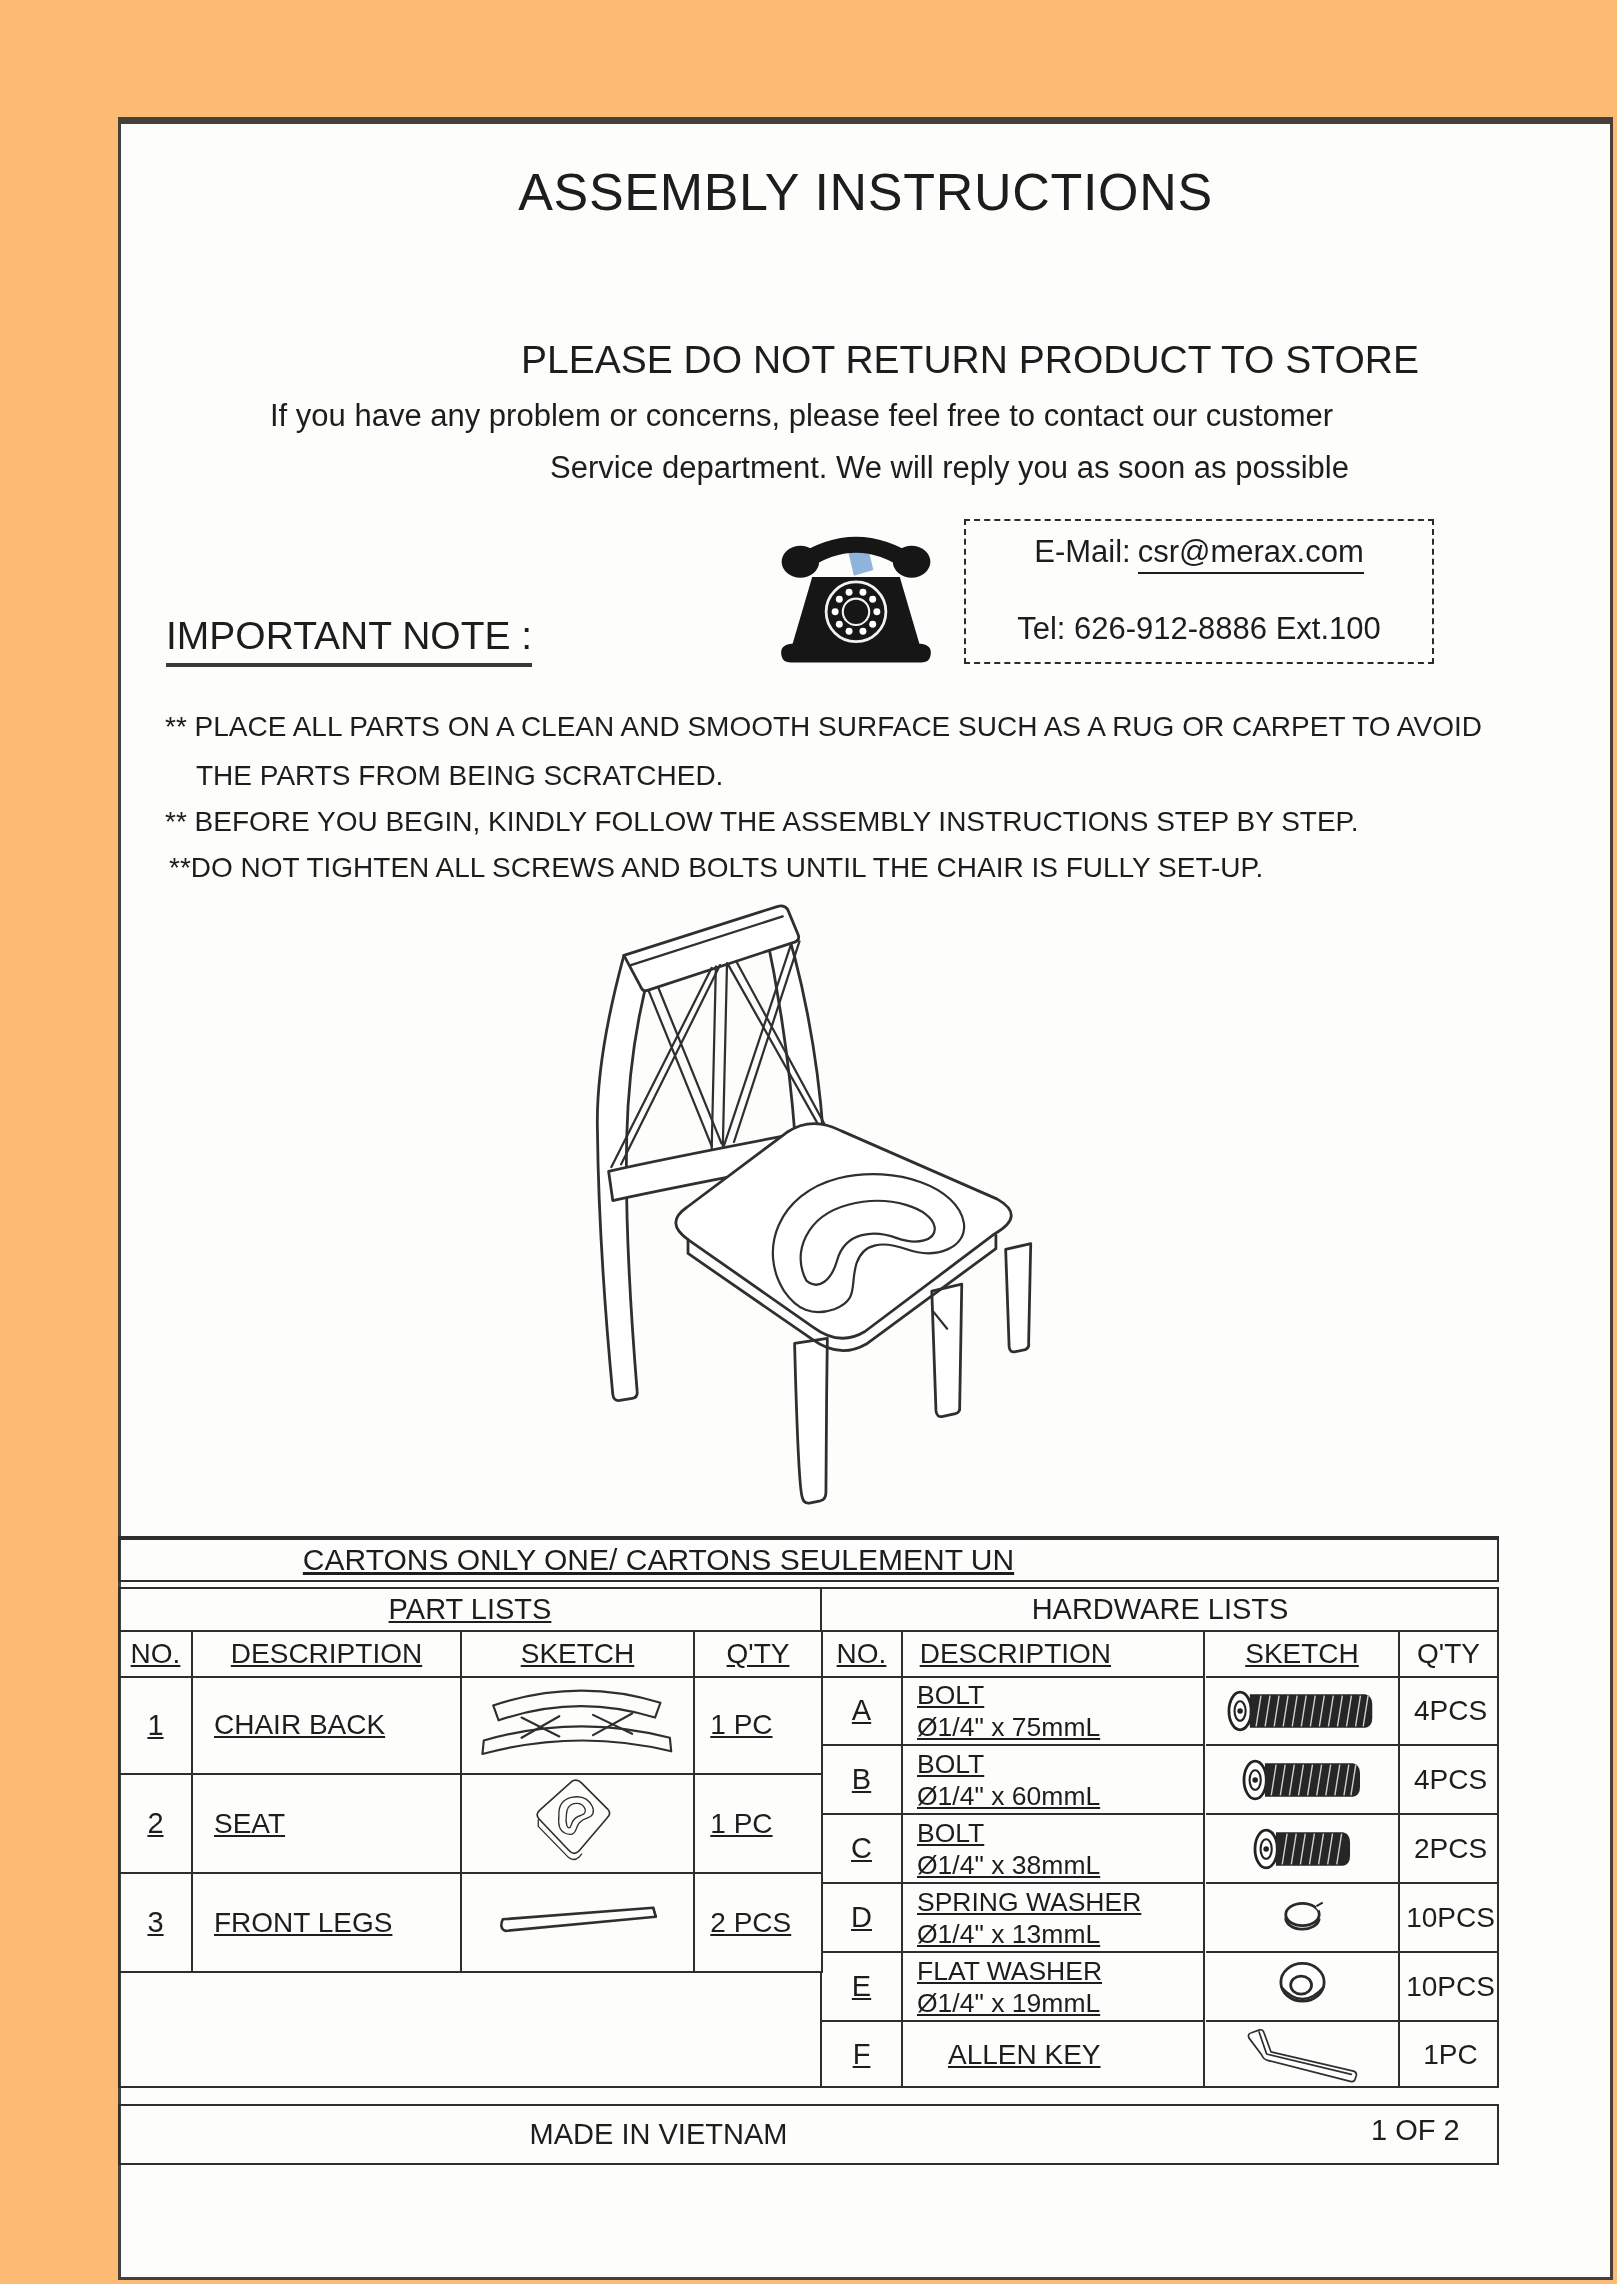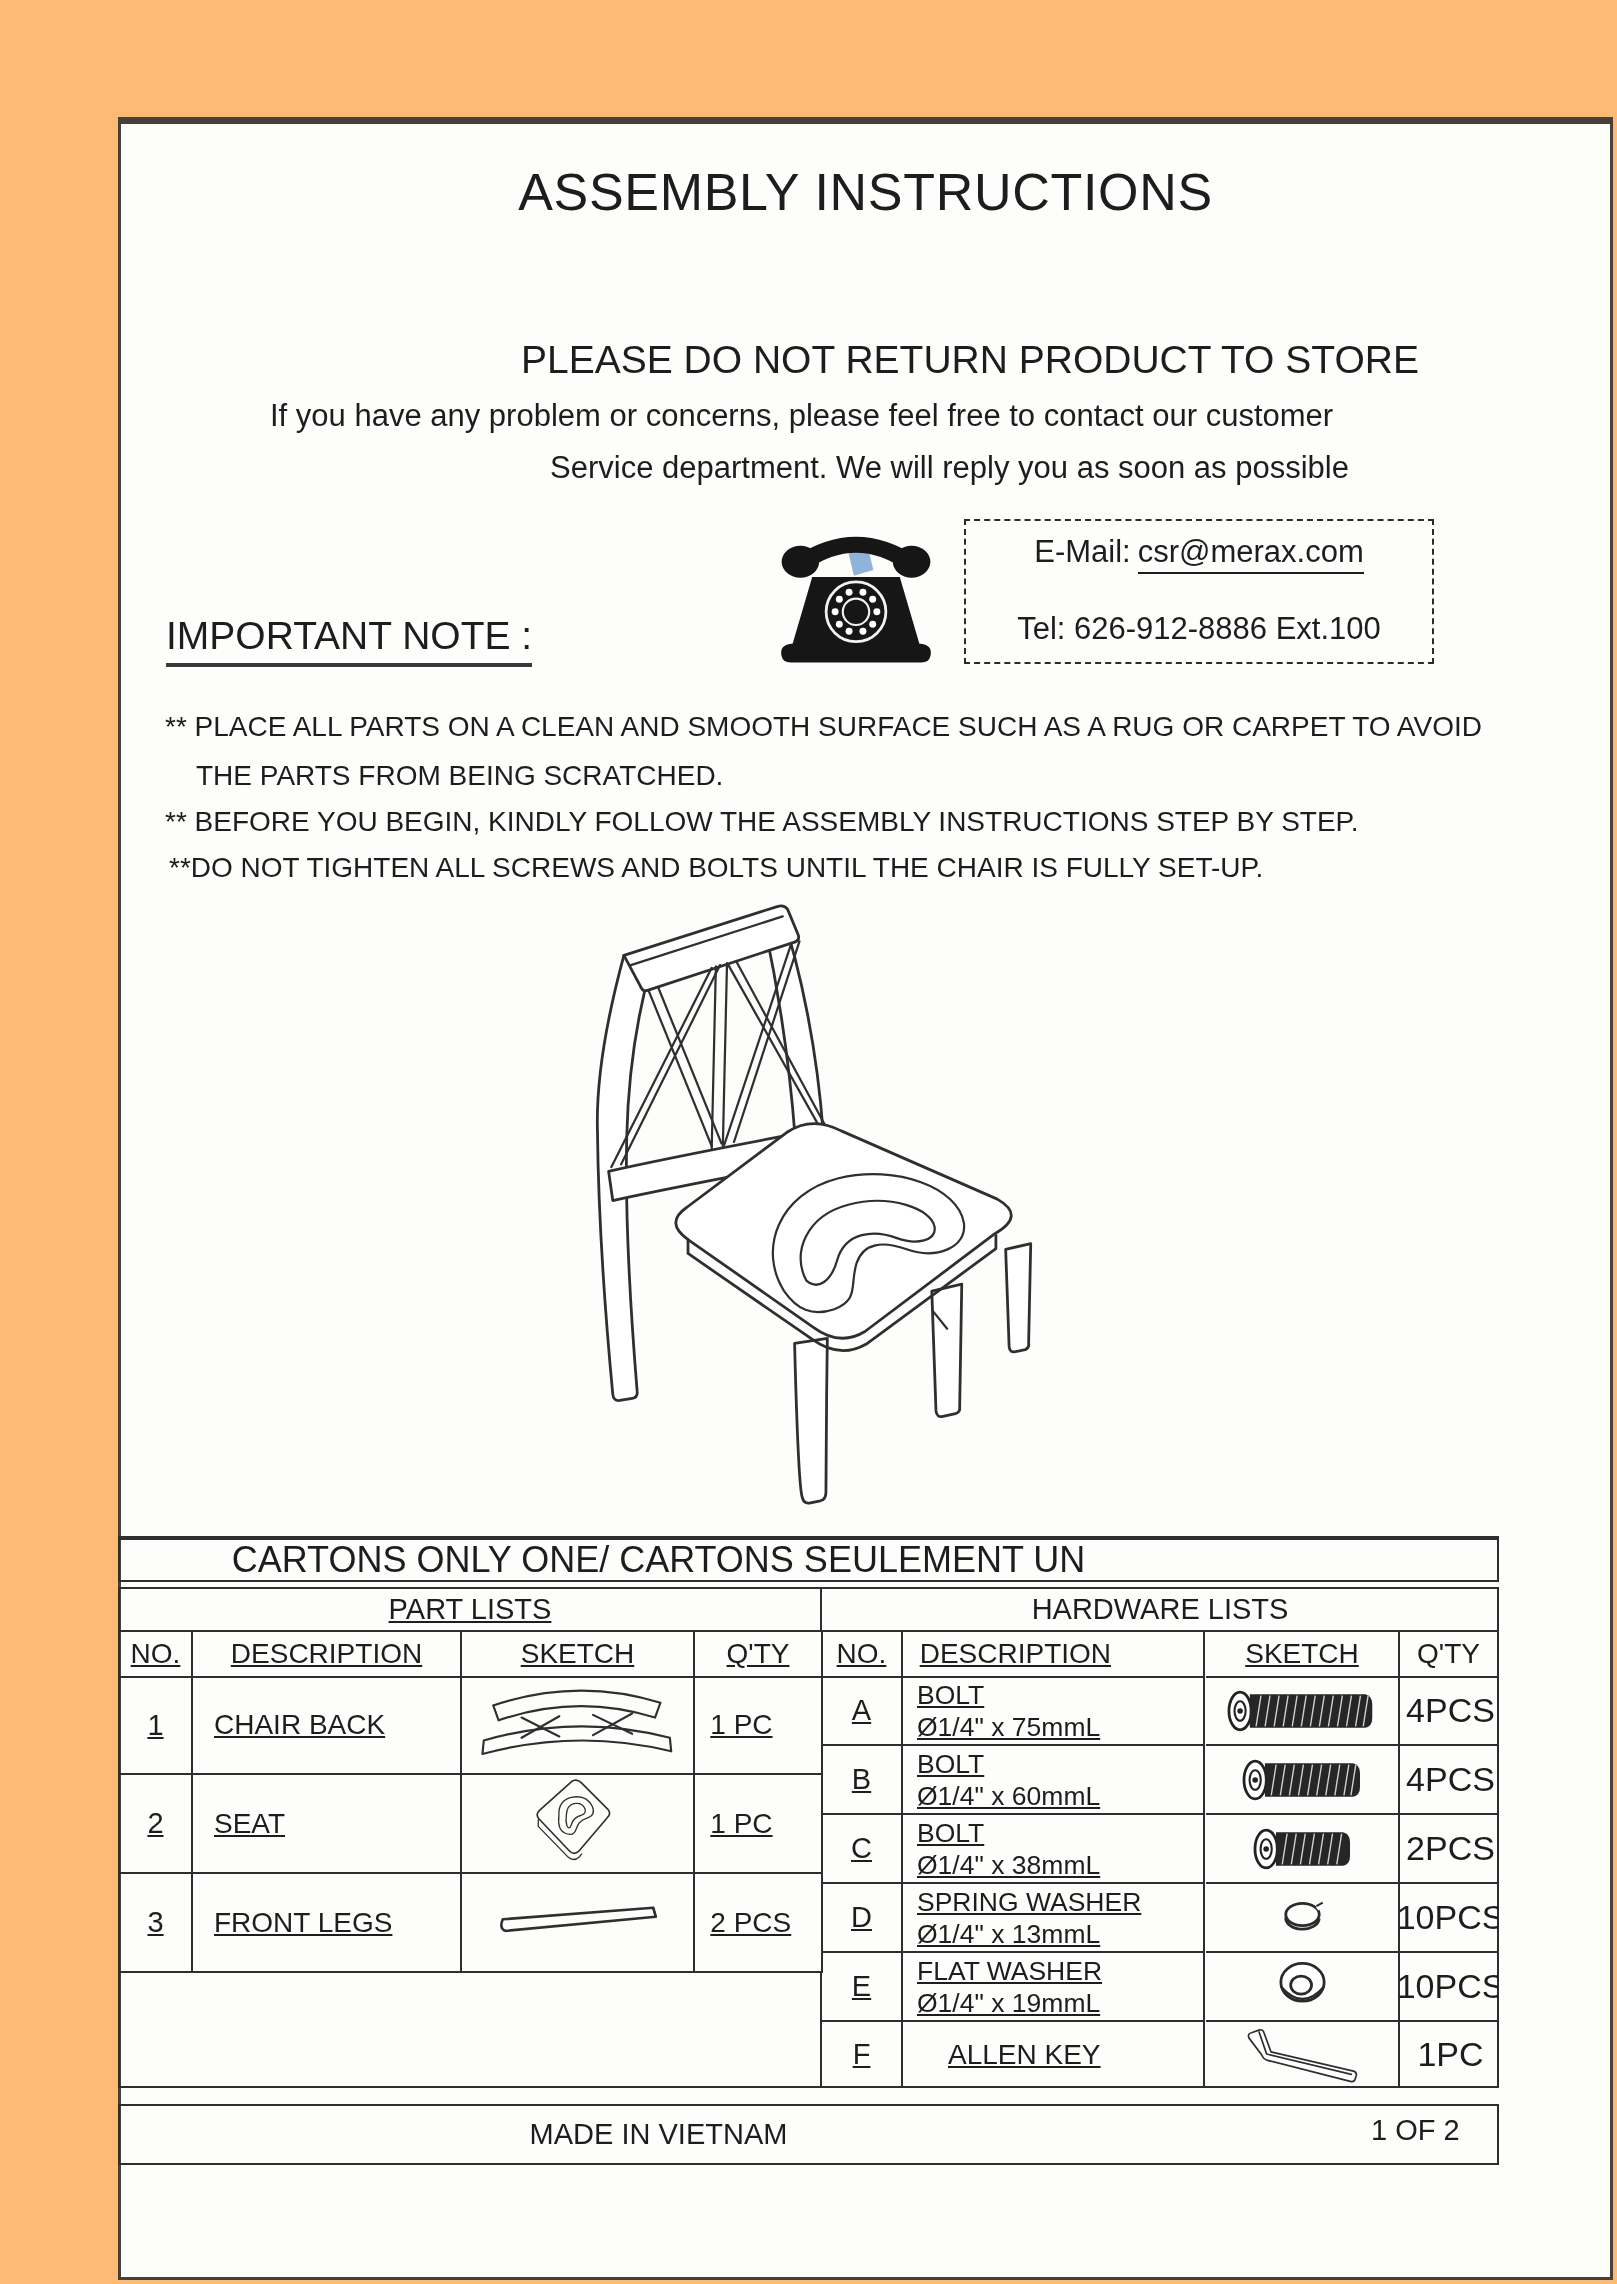--- a/index.html
+++ b/index.html
@@ -23,37 +23,37 @@
   }
   .contact-line{font-size:31px; line-height:1;}
   .email-addr{border-bottom:2.1px solid #1d1d1d; padding-bottom:2.8px; margin-left:7px;}
   .imp-note{font-size:39px; border-bottom:4.9px solid #3a3a3a; padding-bottom:8.4px;}
   .note-line{font-size:28px;}
   
   .cartons-box{
     position:absolute; left:118px; top:1536px; width:1381px; height:46px; box-sizing:border-box;
     border:2.8px solid #2e2e2e; border-top-width:4.9px; display:flex; align-items:center; justify-content:center;
   }
-  .cartons-text{font-size:36px; transform:translateX(-150px);}
+  .cartons-text{font-size:30px; transform:translateX(-150px);text-decoration:underline;}
   .main-box{
     position:absolute; left:118px; top:1587px; width:1381px; height:501px; box-sizing:border-box;
     border:2.8px solid #2e2e2e;
   }
   .cell{position:absolute; box-sizing:border-box; border-color:#2e2e2e; border-style:solid; border-width:0;
         display:flex; align-items:center; overflow:hidden;}
   .br{border-right-width:2.8px;text-decoration:underline;} .bb{border-bottom-width:2.8px;}
   .c-center{justify-content:center;}
   .list-title{font-size:29px;}
   .col-head{font-size:28px;}
   .cell-no{font-size:29px;}
   .cell-desc{font-size:28px; padding-left:21px;}
   .hw-desc{flex-direction:column; align-items:flex-start; justify-content:center; padding-left:14px;}
   .hw-desc span{font-size:26.5px; line-height:32px;}
   .cell-qty{font-size:28px; padding-left:15.3px;}
-  .hw-qty{font-size:34px; justify-content:center; padding-left:4px;}
+  .hw-qty{font-size:28px; justify-content:center; padding-left:4px;}
   .footer-box{
     position:absolute; left:118px; top:2104px; width:1381px; height:61px; box-sizing:border-box;
     border:2.8px solid #2e2e2e;
   }
   .made-in{position:absolute; left:0; top:0; width:100%; height:100%; display:flex; align-items:center;
     justify-content:center; font-size:29px; transform:translateX(-150px);}
   .page-no{position:absolute; left:1251px; top:8.4px; font-size:29px;}
   svg{display:block;}
   .sk{stroke:#2f2f2f; fill:none; stroke-width:4; stroke-linejoin:round; stroke-linecap:round;}
   .skw{stroke:#2f2f2f; fill:#ffffff; stroke-width:4; stroke-linejoin:round;}

